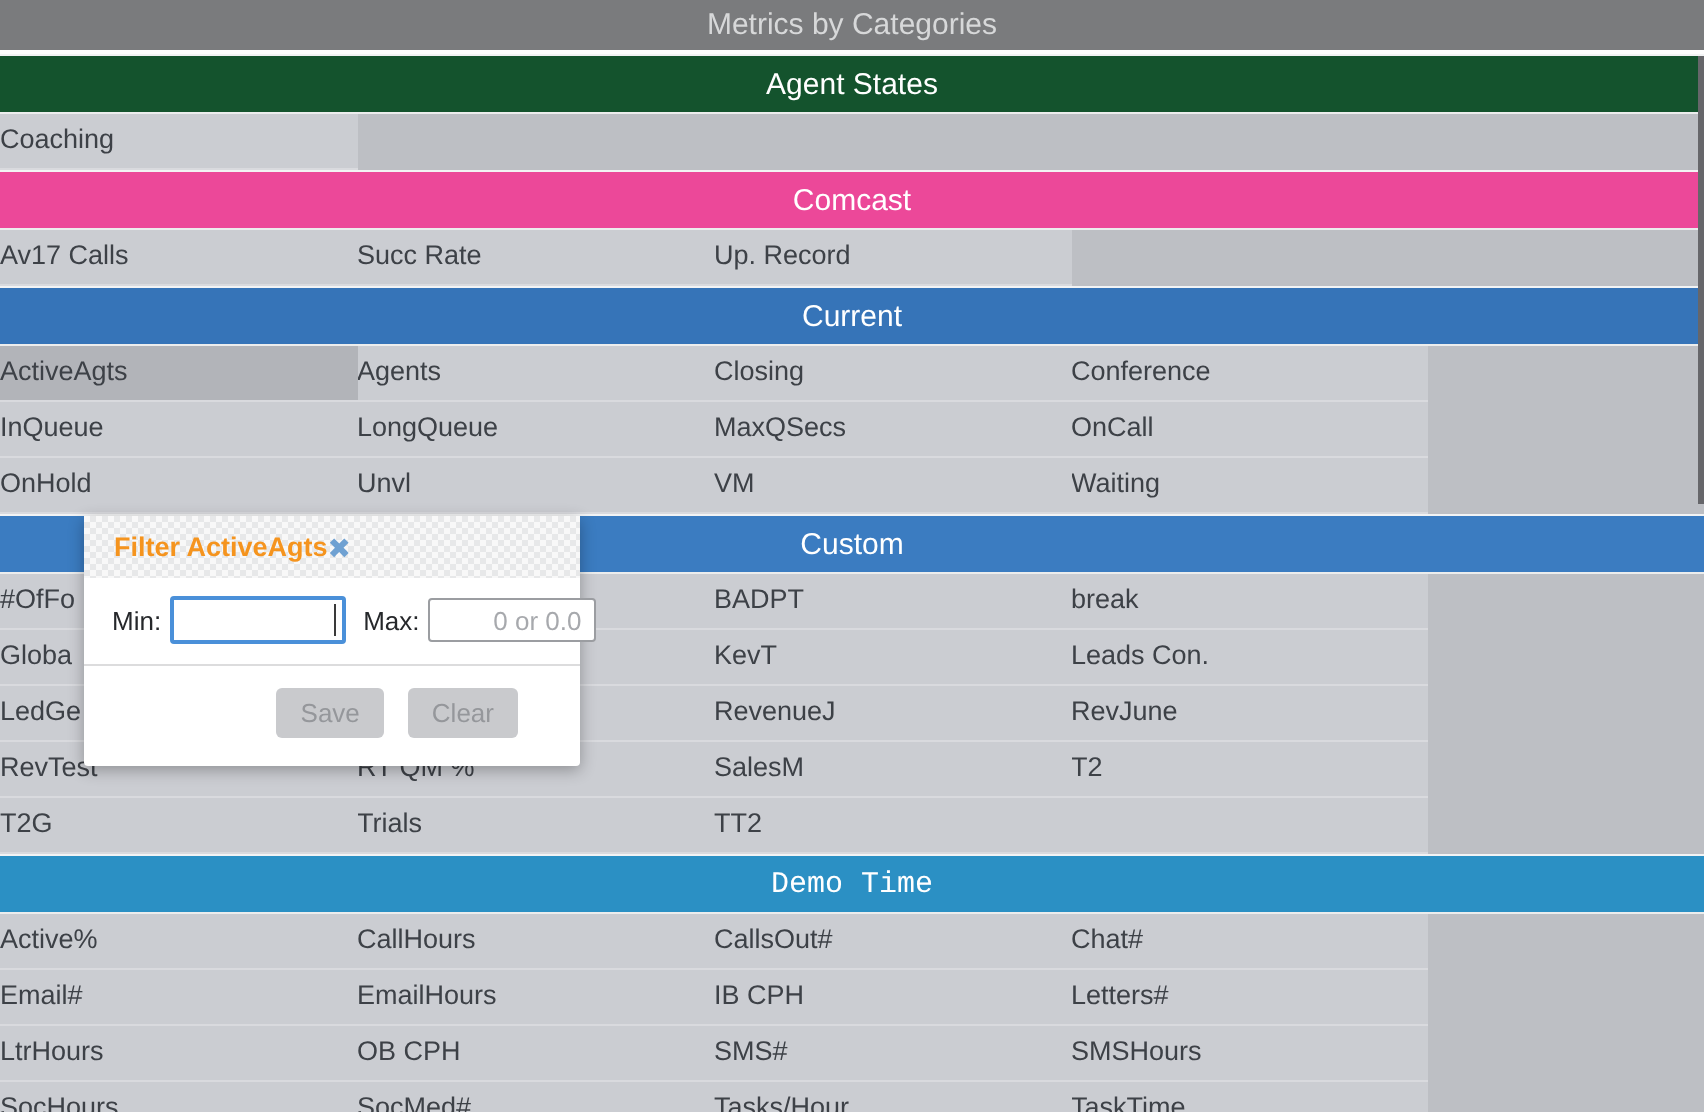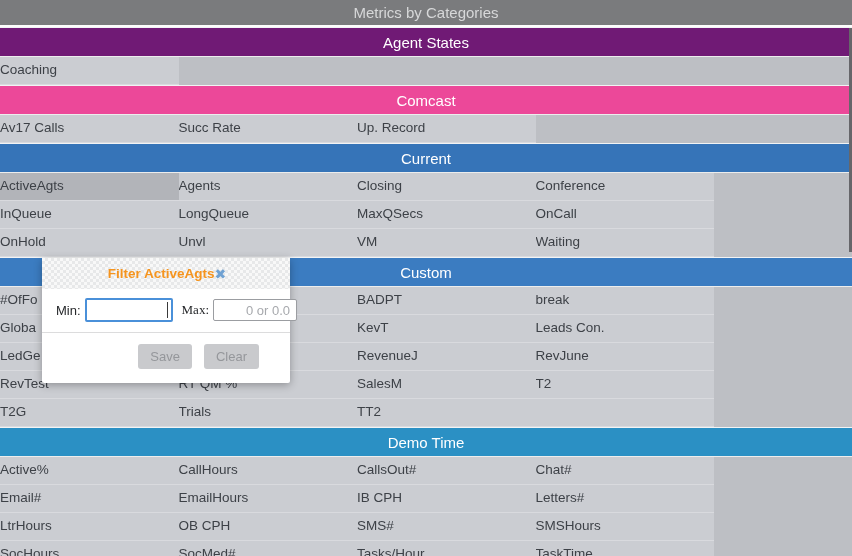--- a/index.html
+++ b/index.html
@@ -17,55 +17,55 @@
   .metric-row{height:28px;display:flex;}
   .metric-cell{width:178.5px;box-sizing:border-box;line-height:26px;font-size:13.5px;
     color:#3d4147;background:#cbcdd2;border-bottom:1px solid #d9dade;white-space:nowrap;overflow:hidden;cursor:pointer;}
   .metric-cell.selected{background:#b2b4b9;}
 
   .scroll-strip{position:absolute;top:28px;right:0;width:3px;height:224px;background:#66666a;}
 
   
   .dialog{position:absolute;left:42px;top:258px;width:248px;background:#ffffff;border-radius:2px;
     box-shadow:0 2px 8px rgba(0,0,0,0.30);z-index:10;}
-  .dialog-titlebar{height:31px;display:flex;align-items:center;justify-content:center;
+  .dialog-titlebar{height:31px;display:flex;align-items:center;justify-content:flex-start;
     background-color:#f8f8f8;
     background-image:
       linear-gradient(45deg,#e7e8e9 25%,transparent 25%,transparent 75%,#e7e8e9 75%),
       linear-gradient(45deg,#e7e8e9 25%,transparent 25%,transparent 75%,#e7e8e9 75%);
     background-position:0 0,3px 3px;background-size:6px 6px;}
   .dialog-title{color:#f5941e;font-size:13.5px;font-weight:bold;padding-left:15px;}
   .dialog-close{color:#6fa1d2;font-size:14px;font-weight:bold;padding-right:13px;cursor:pointer;line-height:1;}
   .dialog-body{display:flex;align-items:center;padding:9px 12px 8px 14px;}
   .field-label{font-size:13px;color:#26282b;margin-right:4px;}
   .input-wrap{position:relative;display:inline-block;}
   .min-input{width:76px;height:20px;border:2px solid #4a90d9;border-radius:2px;outline:none;
     font-size:13px;text-align:right;padding:0 4px;box-sizing:content-box;}
   .caret{position:absolute;right:5px;top:4px;width:1px;height:16px;background:#3a3a3a;}
-  .max-label{margin-left:9px;font-family:Liberation Serif, serif;}
+  .max-label{margin-left:9px;}
   .max-input{width:70px;height:20px;border:1px solid #9b9da1;border-radius:2px;outline:none;
     font-size:13px;text-align:right;padding:0 6px;}
   .max-input::placeholder{color:#a7a9ad;}
   .dialog-divider{border:none;border-top:1px solid #dcdcdd;margin:2px 0 0 0;}
   .dialog-footer{display:flex;justify-content:flex-end;gap:12px;padding:11px 31px 14px 0;margin-left:47px;}
   .dlg-btn{border:none;background:#c9cacd;color:#95979b;font-size:13px;border-radius:3px;
     padding:5px 12px;min-width:42px;cursor:pointer;font-family:inherit;}
 </style>
 </head>
 <body>
 
 <div class="app">
 
   <div class="title-bar">
     <span>Metrics by Categories</span>
   </div>
   <div class="title-gap"></div>
 
   <div id="sections">
-      <div class="section-header" style="background: #701a75;">
+      <div class="section-header" style="background: #14532d;">
         <span>Agent States</span>
       </div>
       <div class="metric-row">
         <div class="metric-cell">Coaching</div>
       </div>
       <div class="section-header" style="background: #ec4899;">
         <span>Comcast</span>
       </div>
       <div class="metric-row">
         <div class="metric-cell">Av17 Calls</div>
@@ -119,21 +119,21 @@
         <div class="metric-cell">RT QM %</div>
         <div class="metric-cell">SalesM</div>
         <div class="metric-cell">T2</div>
       </div>
       <div class="metric-row">
         <div class="metric-cell">T2G</div>
         <div class="metric-cell">Trials</div>
         <div class="metric-cell">TT2</div>
         <div class="metric-cell"></div>
       </div>
-      <div class="section-header" style="background: rgb(43, 144, 196);">
+      <div class="section-header" style="background: rgb(43, 144, 196); font-family: Liberation Mono, monospace;">
         <span>Demo Time</span>
       </div>
       <div class="metric-row">
         <div class="metric-cell">Active%</div>
         <div class="metric-cell">CallHours</div>
         <div class="metric-cell">CallsOut#</div>
         <div class="metric-cell">Chat#</div>
       </div>
       <div class="metric-row">
         <div class="metric-cell">Email#</div>

